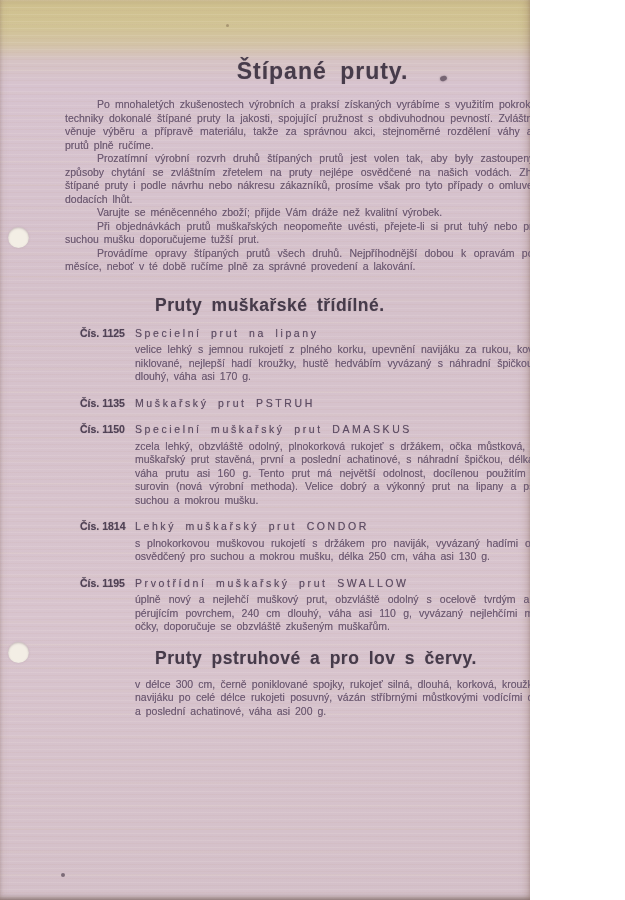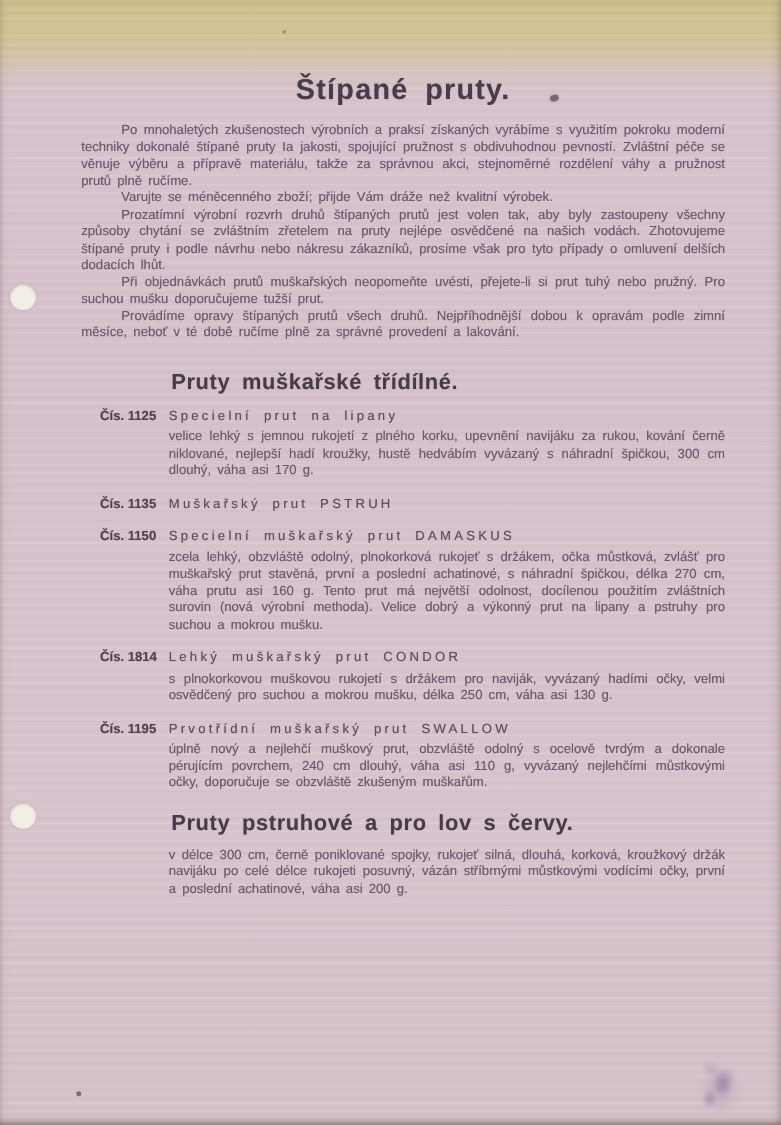--- a/index.html
+++ b/index.html
@@ -1,20 +1,20 @@
 <!DOCTYPE html>
 <html><head>
 <meta charset="utf-8">
 <style>
   html, body { margin: 0; padding: 0; }
   body { font-family: "Liberation Sans", sans-serif; }
 
   .scan {
     position: relative;
-    width: 625px;
+    width: 530px;
     height: 900px;
     overflow: hidden;
     background:
       repeating-linear-gradient(180deg,
         rgba(255,248,238,0.10) 0 1px,
         rgba(0,0,0,0) 1px 3px,
         rgba(186,146,128,0.07) 3px 4px,
         rgba(0,0,0,0) 4px 7px),
       repeating-linear-gradient(180deg,
         rgba(222,205,180,0.10) 0 2px,
@@ -54,21 +54,21 @@
     margin: 0;
     font-size: 10.5px;
     line-height: 13.5px;
     text-align: justify;
     word-spacing: 2px;
     text-shadow: 0 0 0.6px rgba(109,90,114,0.6);
   }
   .intro p.indent { text-indent: 32px; }
 
   .section-heading {
-    margin: 21px 0 11px 72px;
+    margin: 21px 0 11px 90px;
     font-size: 17.5px;
     font-weight: bold;
     letter-spacing: 0.5px;
     word-spacing: 4px;
     color: #463b4a;
     text-shadow: 0 0 1px rgba(70,60,75,0.3);
   }
   .section-heading.tight { margin-top: 14px; margin-bottom: 9px; }
 
   .item { margin: 0 0 13px 15px; }
@@ -158,22 +158,22 @@
   <div class="speck-1"></div>
   <div class="speck-2"></div>
   <div class="stain"></div>
 
   <div class="content">
 
     <h1 class="title">Štípané pruty.</h1>
 
     <div class="intro">
       <p class="indent">Po mnohaletých zkušenostech výrobních a praksí získaných vyrábíme s využitím pokroku moderní techniky dokonalé štípané pruty Ia jakosti, spojující pružnost s obdivuhodnou pevností. Zvláštní péče se věnuje výběru a přípravě materiálu, takže za správnou akci, stejnoměrné rozdělení váhy a pružnost prutů plně ručíme.</p>
+      <p class="indent">Prozatímní výrobní rozvrh druhů štípaných prutů jest volen tak, aby byly zastoupeny všechny způsoby chytání se zvláštním zřetelem na pruty nejlépe osvědčené na našich vodách. Zhotovujeme štípané pruty i podle návrhu nebo nákresu zákazníků, prosíme však pro tyto případy o omluvení delších dodacích lhůt.</p>
       <p class="indent">Varujte se méněcenného zboží; přijde Vám dráže než kvalitní výrobek.</p>
-      <p class="indent">Prozatímní výrobní rozvrh druhů štípaných prutů jest volen tak, aby byly zastoupeny všechny způsoby chytání se zvláštním zřetelem na pruty nejlépe osvědčené na našich vodách. Zhotovujeme štípané pruty i podle návrhu nebo nákresu zákazníků, prosíme však pro tyto případy o omluvení delších dodacích lhůt.</p>
       <p class="indent">Při objednávkách prutů muškařských neopomeňte uvésti, přejete-li si prut tuhý nebo pružný. Pro suchou mušku doporučujeme tužší prut.</p>
       <p class="indent">Provádíme opravy štípaných prutů všech druhů. Nejpříhodnější dobou k opravám podle zimní měsíce, neboť v té době ručíme plně za správné provedení a lakování.</p>
     </div>
 
     <h2 class="section-heading">Pruty muškařské třídílné.</h2>
 
     <div class="item">
       <div class="item-head">
         <span class="item-number">Čís. 1125</span>
         <span class="item-name">Specielní prut na lipany</span>

